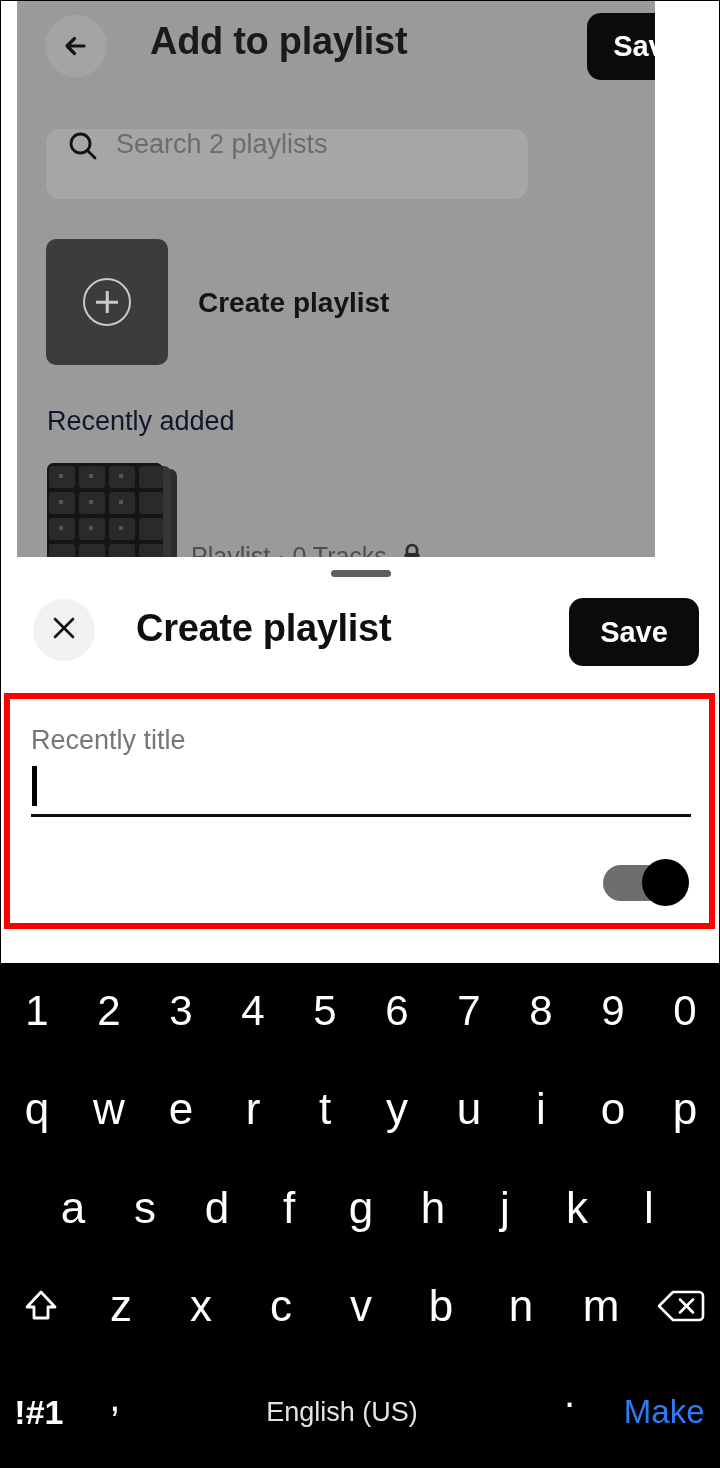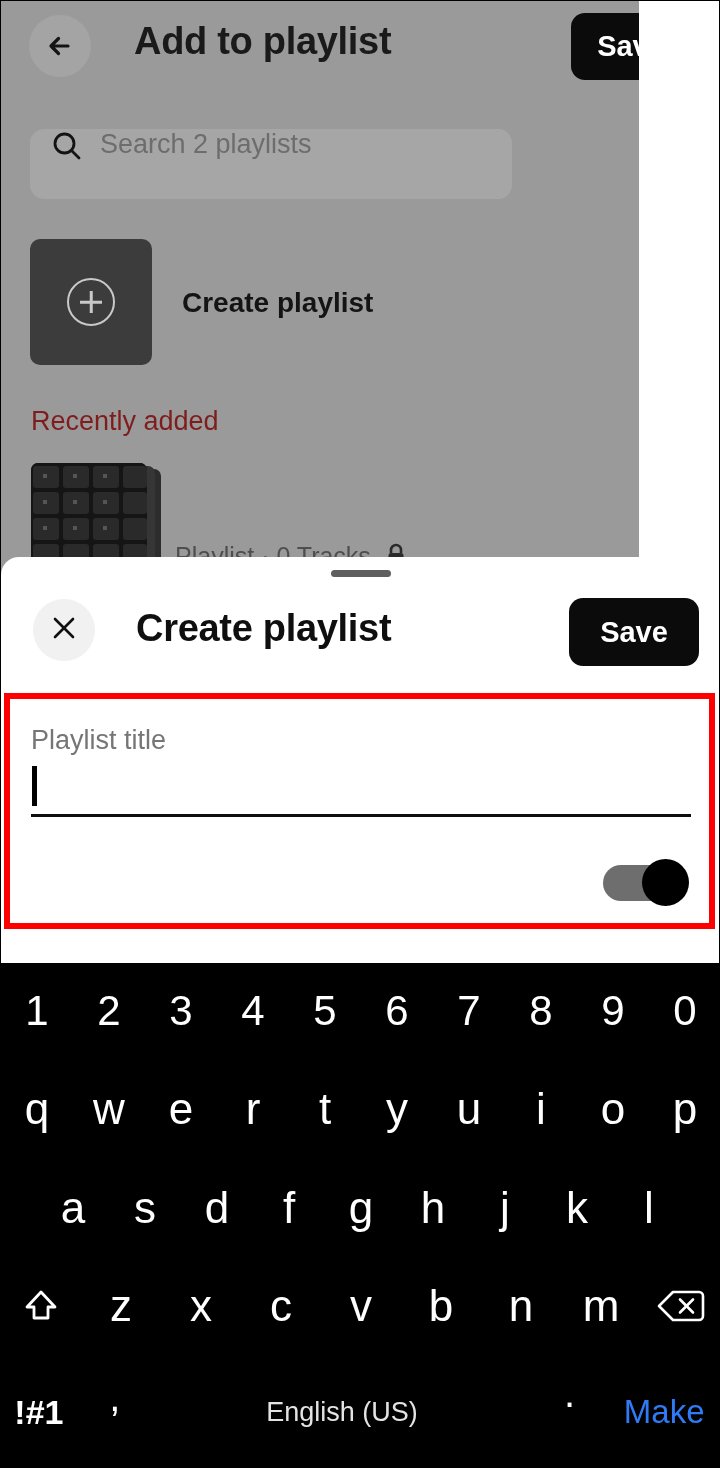--- a/index.html
+++ b/index.html
@@ -16,21 +16,21 @@
     height: 1468px;
     overflow: hidden;
     background: #ffffff;
     border: 1px solid #000;
     box-sizing: border-box;
   }
 
   
   .bg-layer {
     position: absolute;
-    left: 0; top: 0;
+    left: 16px; top: 0;
     width: 616px;
     height: 962px;
     background: #9a9a9a;
     overflow: hidden;
     padding-left: 22px;
   }
 
   .top-bar {
     position: absolute;
     left: 0; top: 0;
@@ -150,21 +150,21 @@
     left: 181px; top: 48px;
     font-size: 28px;
     font-weight: bold;
     color: #141414;
   }
 
   .section-label {
     position: absolute;
     left: 30px; top: 405px;
     font-size: 27px;
-    color: #7f1d1d;
+    color: #0f172a;
   }
 
   .playlist-row {
     position: absolute;
     left: 0; top: 462px;
     width: 720px; height: 110px;
   }
   .pl-thumb-stack {
     position: absolute;
     left: 30px; top: 0;
@@ -503,21 +503,21 @@
           <line x1="8" y1="8" x2="26" y2="26" stroke="#111" stroke-width="2.6" stroke-linecap="round"></line>
           <line x1="26" y1="8" x2="8" y2="26" stroke="#111" stroke-width="2.6" stroke-linecap="round"></line>
         </svg>
       </span>
     </div>
 
     <div class="sheet-title">Create playlist</div>
     <div class="sheet-save">Save</div>
 
     <div class="field-group">
-      <div class="field-label">Playlist title</div>
+      <div class="field-label">Recently title</div>
       <div class="field-input-line">
         <span class="caret"></span>
       </div>
     </div>
 
     <div class="toggle-row">
       <div class="switch">
         <div class="switch-track"></div>
         <div class="switch-thumb"></div>
       </div>

